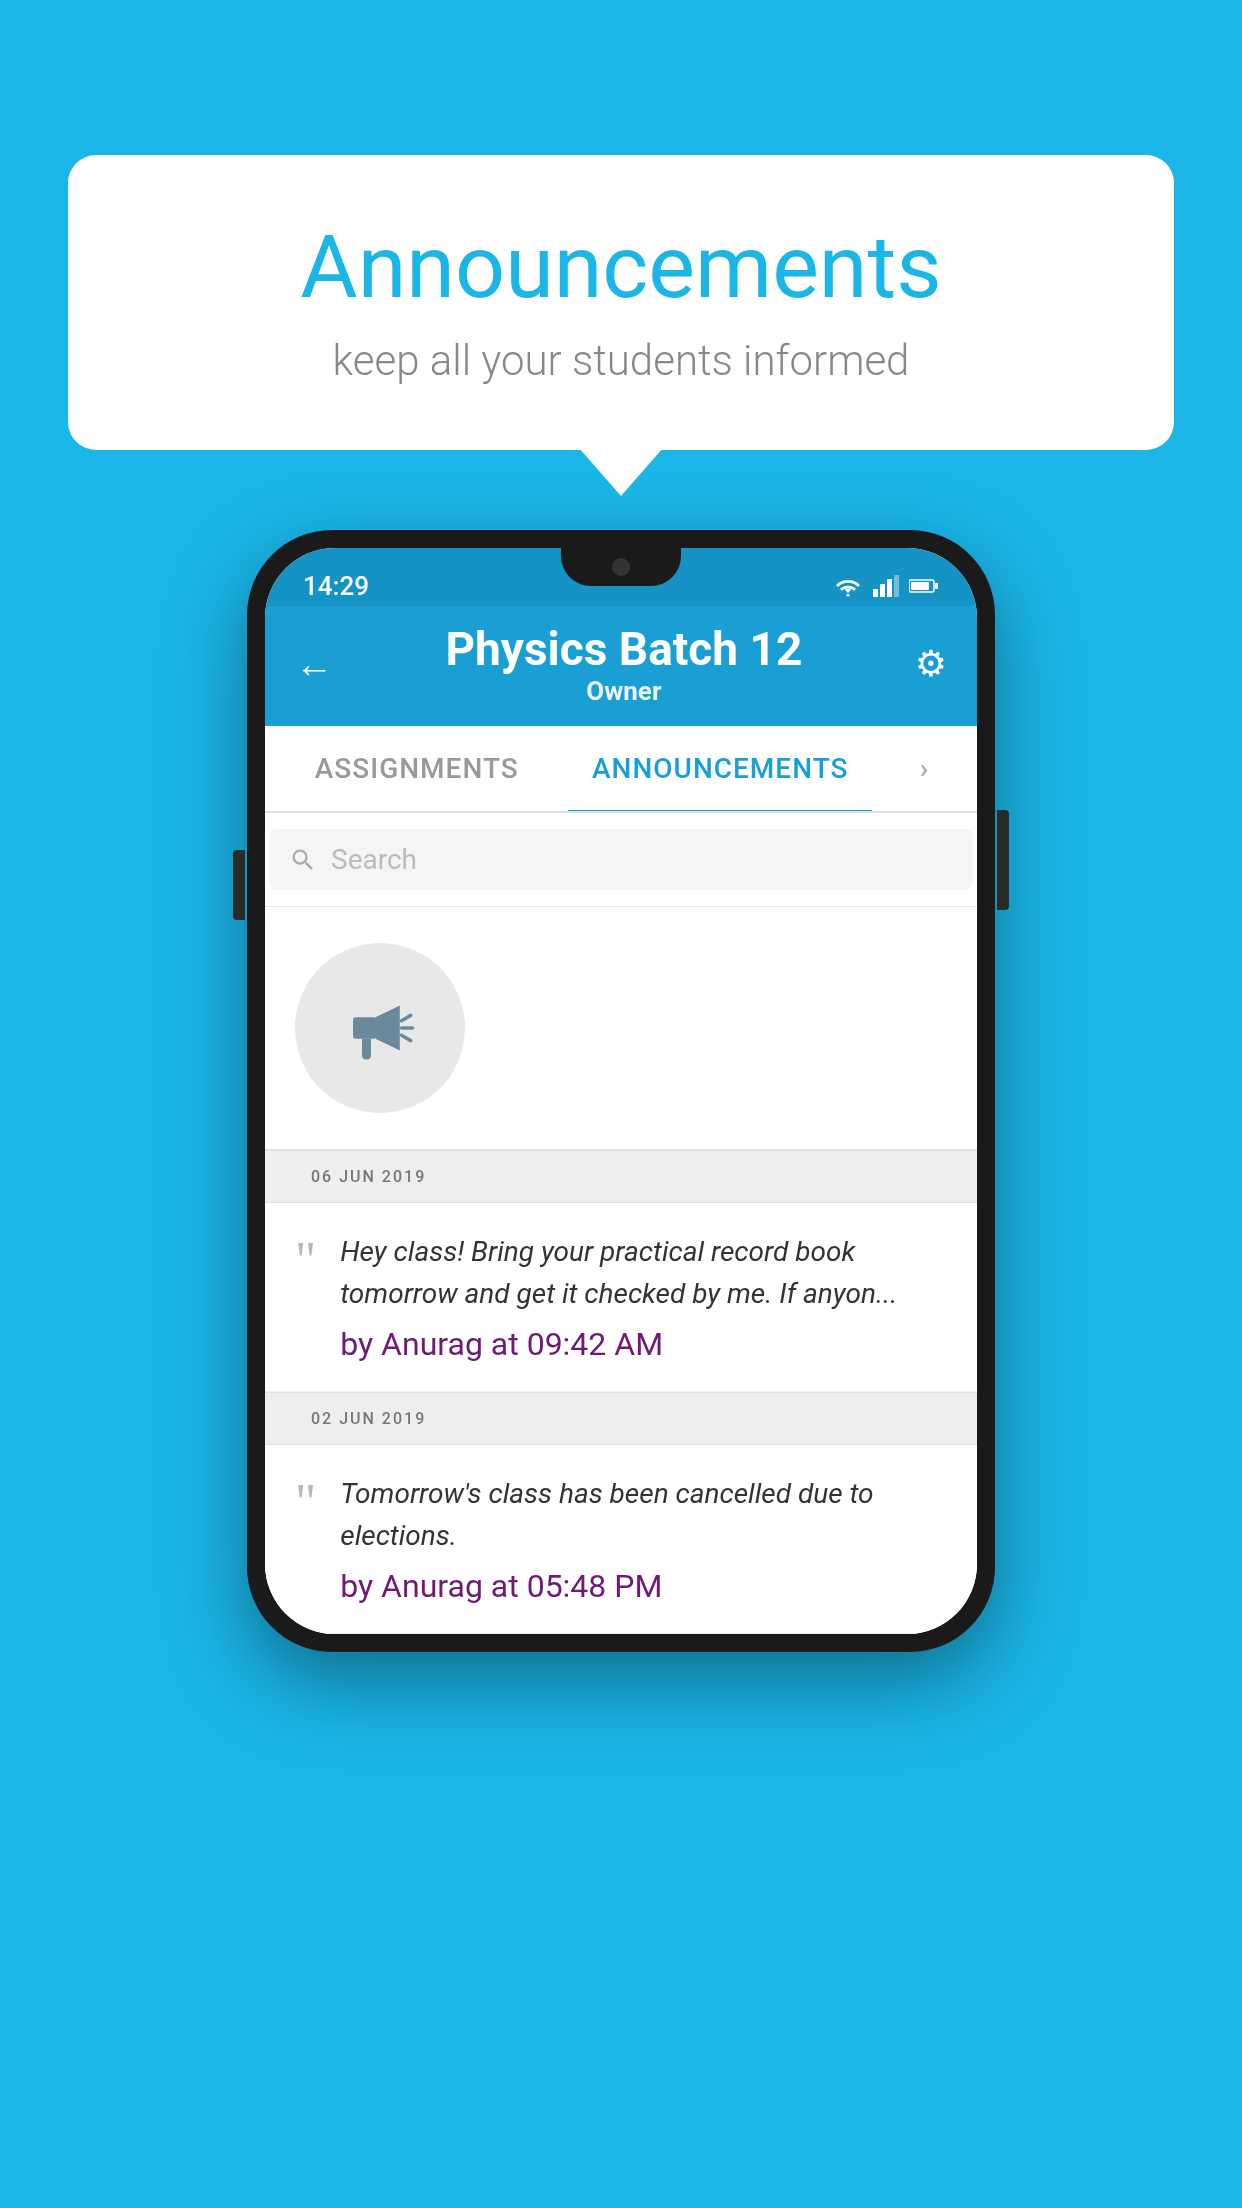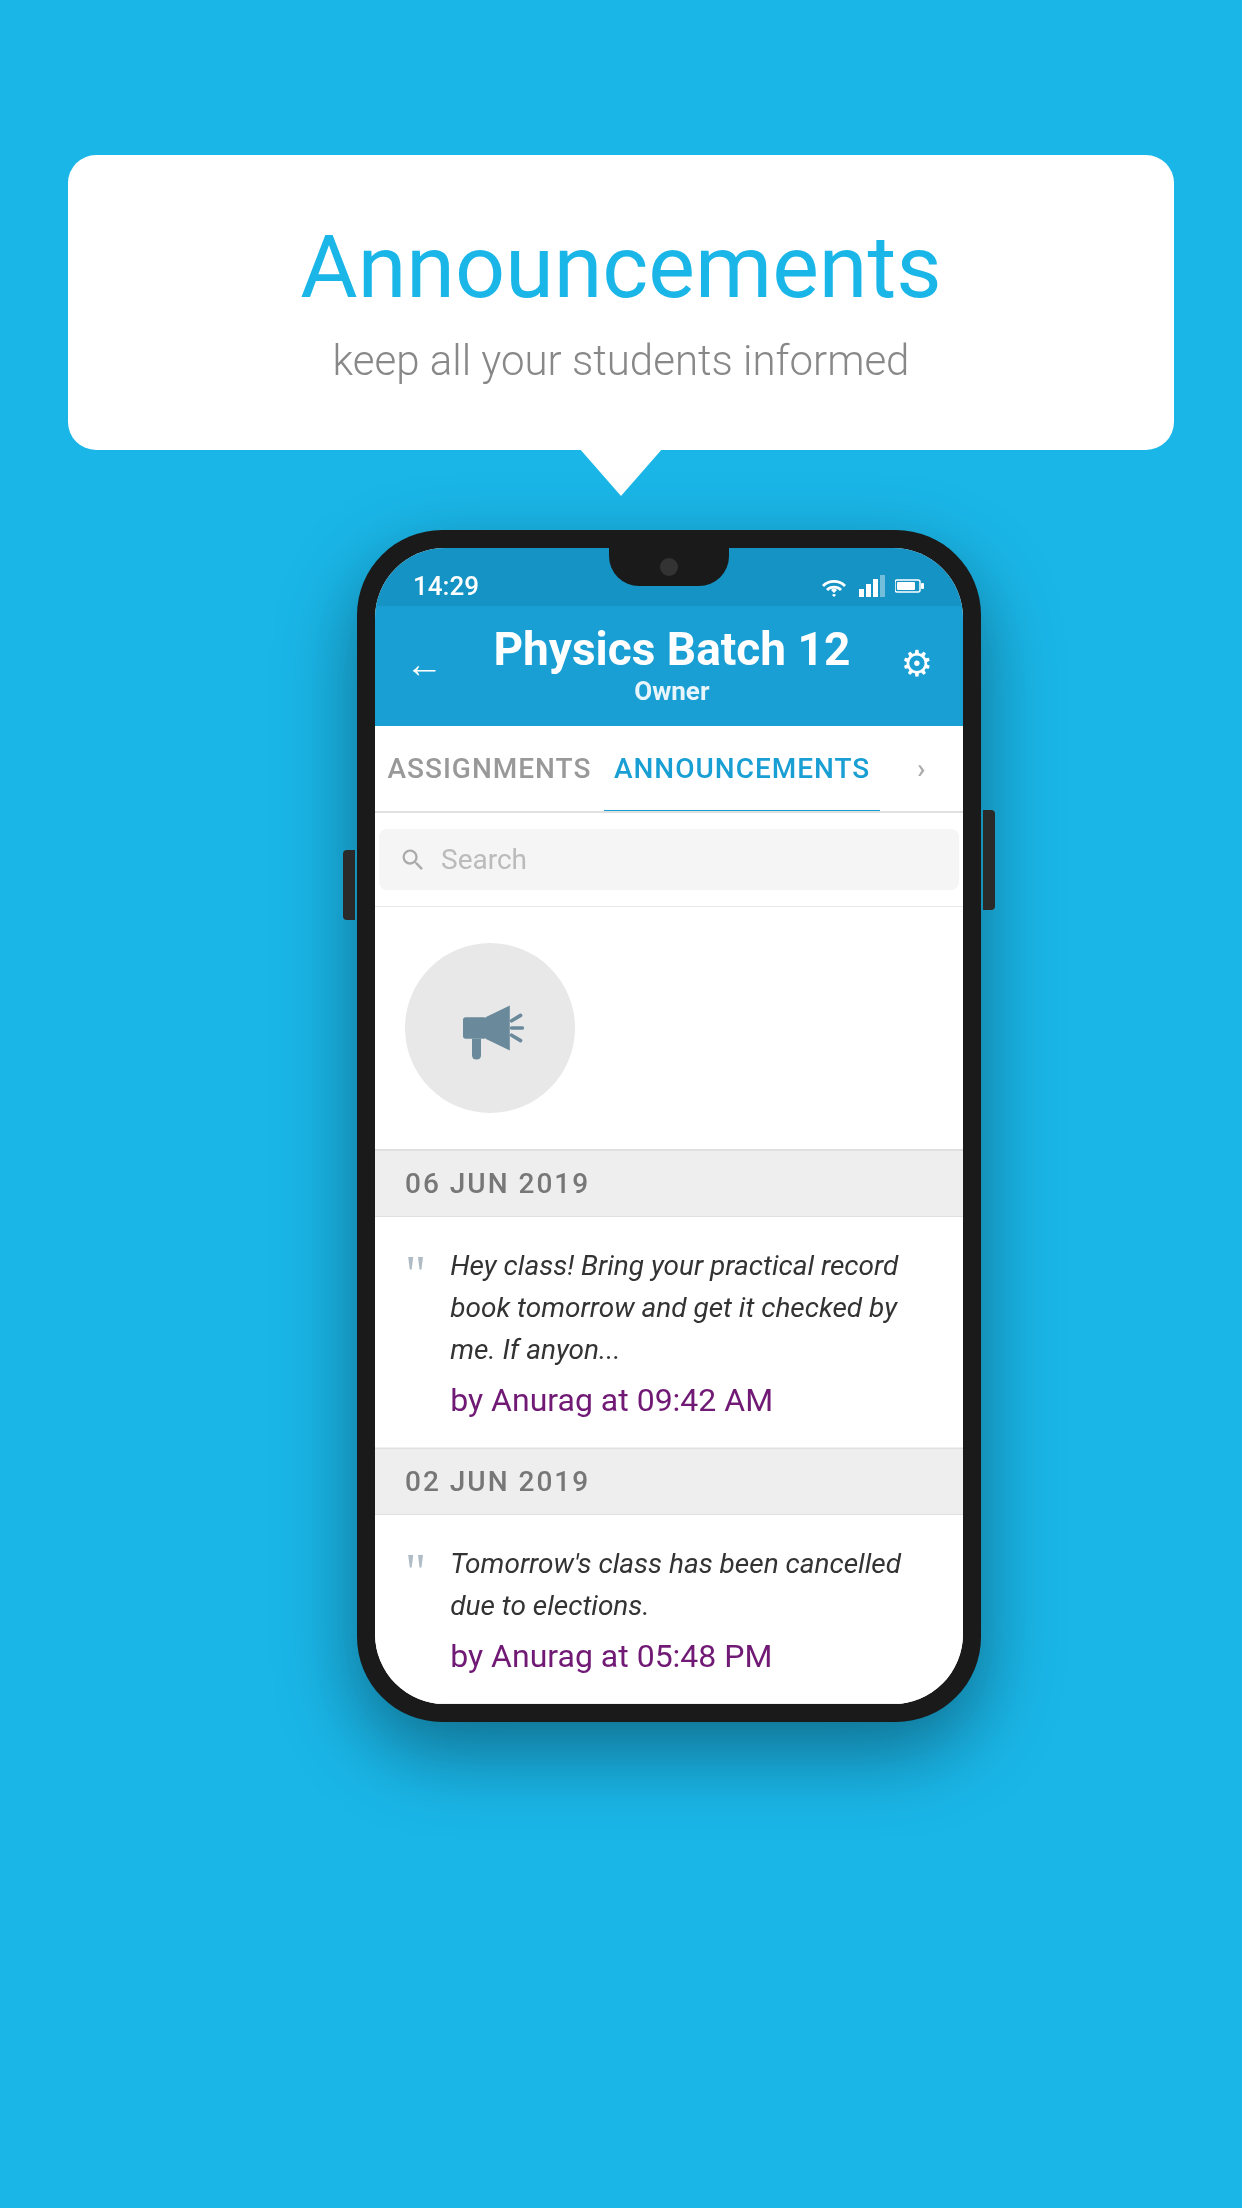--- a/index.html
+++ b/index.html
@@ -58,22 +58,21 @@
       color: #888;
       font-weight: 300;
     }
 
     
     .phone-wrapper {
       position: absolute;
       top: 530px;
       left: 50%;
       transform: translateX(-50%);
-      width: 624px;
-      margin-left: 48px;
+      width: 748px;
     }
 
     .phone-outer {
       background: #1a1a1a;
       border-radius: 85px;
       padding: 18px;
       position: relative;
       box-shadow: 0 30px 80px rgba(0,0,0,0.4);
     }
 
@@ -301,22 +300,22 @@
       padding: 20px 36px;
       font-size: 28px;
       font-weight: 500;
       cursor: pointer;
       display: inline-block;
     }
 
     
     .date-separator {
       background: #eeeeee;
-      padding: 16px 30px;
-      font-size: 28px;
+      padding: 16px 46px;
+      font-size: 16px;
       color: #777;
       letter-spacing: 2px;
       font-weight: 500;
       border-bottom: 1px solid #e0e0e0;
       border-top: 1px solid #e0e0e0;
     }
 
     
     .announcement-item {
       background: white;

